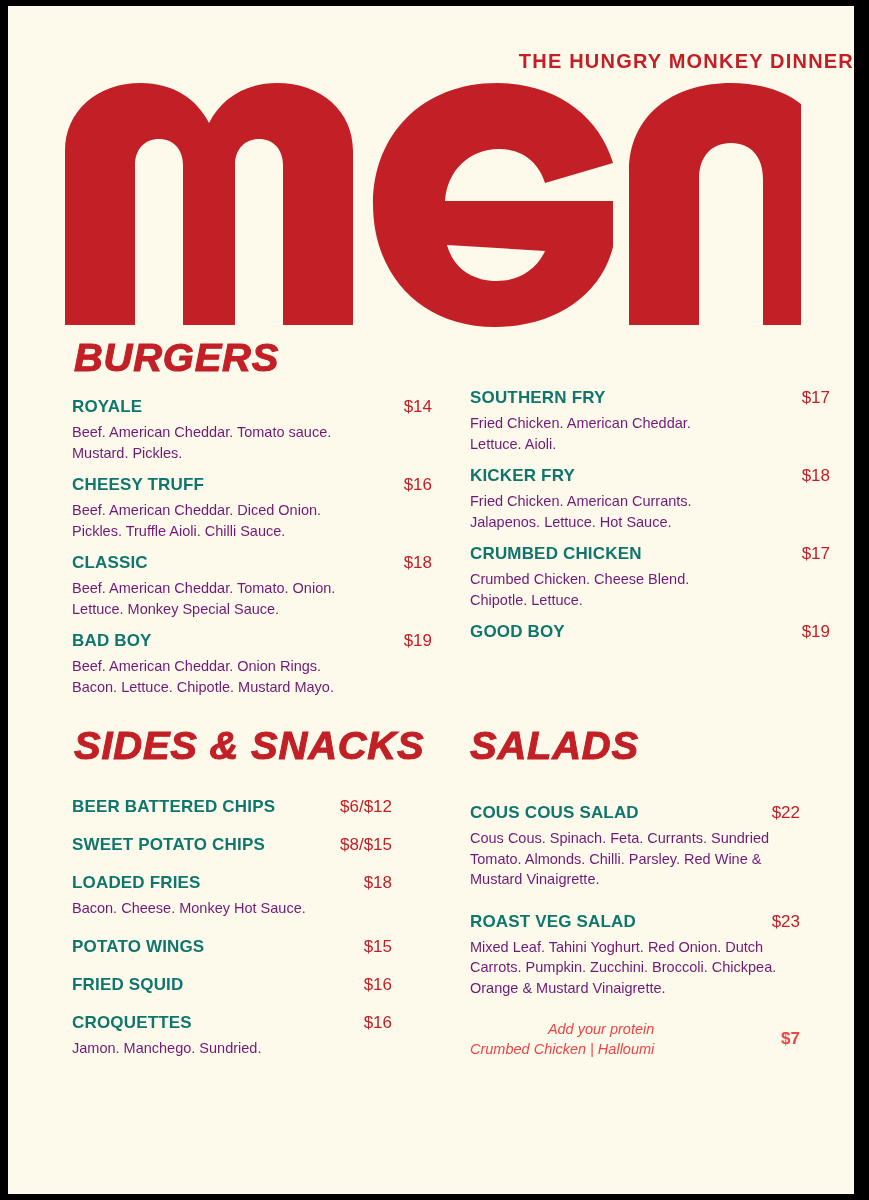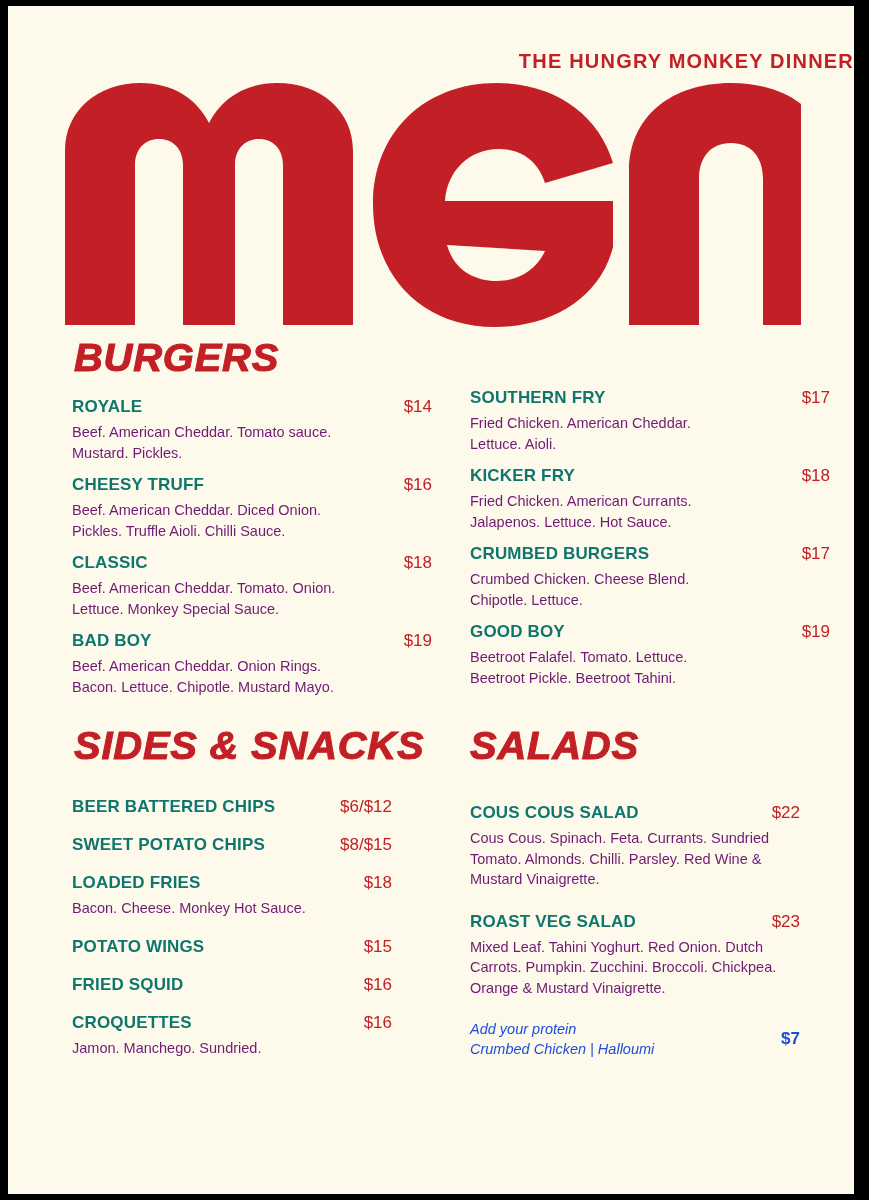--- a/index.html
+++ b/index.html
@@ -129,25 +129,26 @@
   .sides-col .item { margin-bottom: 18px; }
   .sides-col .item-desc { margin-top: 5px; margin-bottom: 0; }
 
   .salad-item { margin-bottom: 22px; }
   .salad-item .item-desc { max-width: 320px; }
 
   .addon {
     display: flex;
     align-items: flex-start;
     justify-content: space-between;
-    color: #1d4ed8;
+    color: #ef4444;
     font-style: italic;
     font-size: 14.5px;
     line-height: 1.35;
     margin-top: 4px;
+    text-align: right;
   }
   .addon-price {
     font-style: normal;
     font-weight: bold;
     font-size: 17px;
     margin-left: 12px;
     white-space: nowrap;
     padding-top: 8px;
   }
 </style>
@@ -220,31 +221,30 @@
       </div>
       <div class="item">
         <div class="item-row">
           <span class="item-name">KICKER FRY</span>
           <span class="item-price">$18</span>
         </div>
         <div class="item-desc">Fried Chicken. American Currants. Jalapenos. Lettuce. Hot Sauce.</div>
       </div>
       <div class="item">
         <div class="item-row">
-          <span class="item-name">CRUMBED BURGERS</span>
+          <span class="item-name">CRUMBED CHICKEN</span>
           <span class="item-price">$17</span>
         </div>
         <div class="item-desc">Crumbed Chicken. Cheese Blend. Chipotle. Lettuce.</div>
       </div>
       <div class="item">
         <div class="item-row">
           <span class="item-name">GOOD BOY</span>
           <span class="item-price">$19</span>
         </div>
-        <div class="item-desc">Beetroot Falafel. Tomato. Lettuce. Beetroot Pickle. Beetroot Tahini.</div>
       </div>
     </div>
   </div>
 
   <div class="cols" style="height:420px; margin-top:28px;padding-left:23px;">
     <div class="section-title" style="position:absolute; left:66px; top:0; font-size:38px; transform:scaleX(1.05); transform-origin:left center;">SIDES &amp; SNACKS</div>
     <div class="section-title" style="position:absolute; left:462px; top:0; font-size:38px; transform:scaleX(1.05); transform-origin:left center;">SALADS</div>
 
     <div class="col left sides-col" style="top:72px; width:320px;">
       <div class="item">

